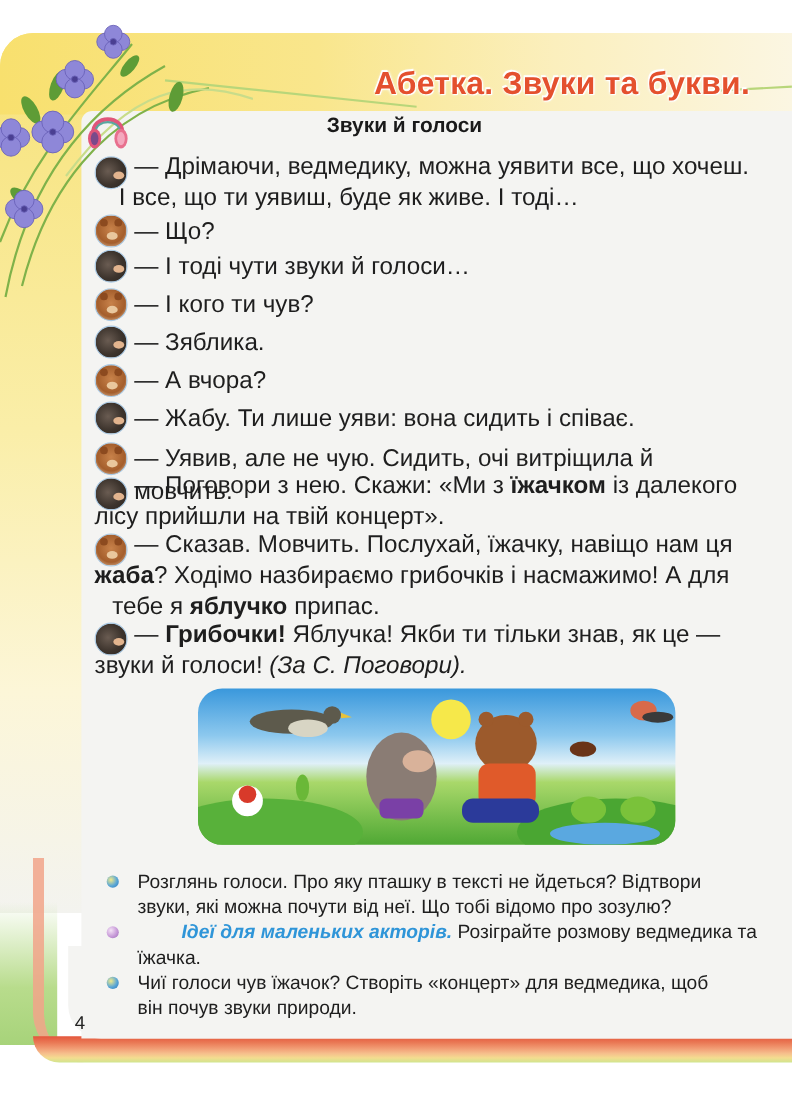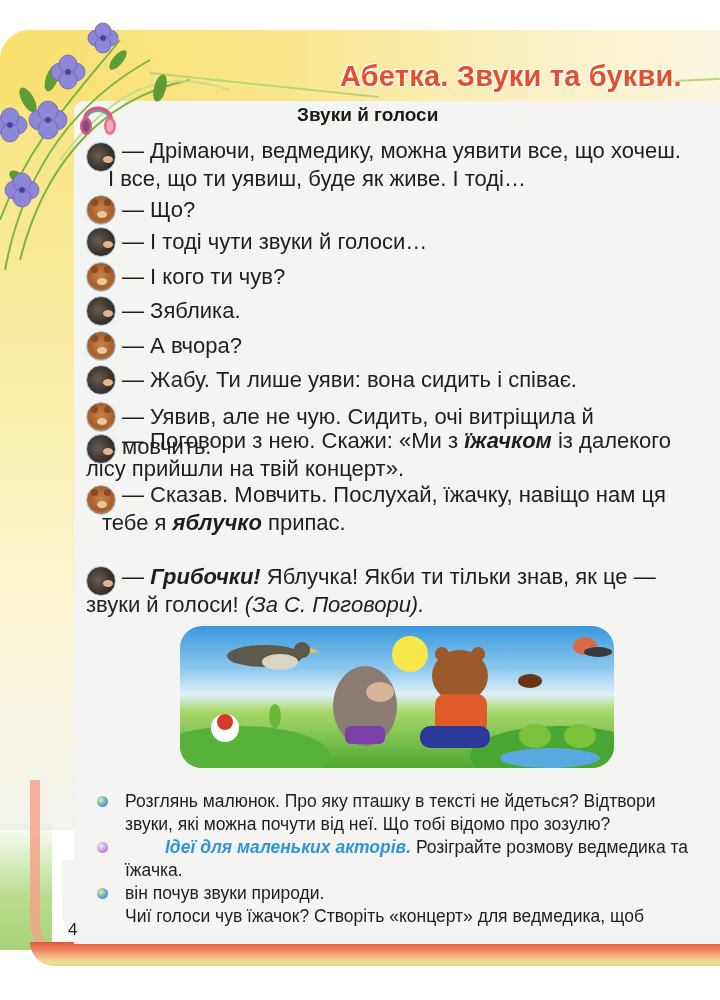--- a/index.html
+++ b/index.html
@@ -78,21 +78,21 @@
     border: 1.5px solid #a9c9e4; box-sizing: border-box; overflow: hidden;
   }
   .avatar.hedgehog { background: radial-gradient(circle at 40% 45%, #6a5c52 0%, #3d342d 55%, #2a241f 100%); }
   .avatar.bear { background: radial-gradient(circle at 50% 45%, #c8824a 0%, #a45e2c 60%, #ecd7bd 100%); }
   .avatar .snout {
     position: absolute; width: 10px; height: 7px; border-radius: 50%;
   }
   .avatar.hedgehog .snout { right: 2px; top: 13px; background: #e2b48e; }
   .avatar.bear .snout { left: 10px; top: 15px; background: #e9c79d; }
   .avatar .ear { position: absolute; width: 7px; height: 7px; border-radius: 50%; background: #8c4a1f; }
-  b.bold { font-weight: bold; font-style: italic; }
+  b.bold { font-weight: bold; }
   i.it { font-style: italic; }
   
   .illustration {
     position: absolute; left: 180px; top: 626px; width: 434px; height: 142px;
     border-radius: 22px; overflow: hidden;
     background: linear-gradient(180deg, #3a98dc 0%, #8cc8ee 30%, #dff0f8 48%, #a9d86a 60%, #4fa834 100%);
   }
   
   .tasks { position: absolute; left: 96px; top: 790px; width: 600px; }
   .task {
@@ -254,20 +254,21 @@
     <span class="txt"><span>— Поговори з нею. Скажи: «Ми з </span><b class="bold">їжачком</b><span> із далекого</span></span>
     <span class="cont" style="margin-left:0;padding-left:0;">лісу прийшли на твій концерт».</span>
   </div>
   <div class="line" style="top:344px;">
     <span class="avatar bear" style="top:5px;">
         <span class="ear" style="left:4px;top:3px;"></span>
         <span class="ear" style="right:4px;top:3px;"></span>
         <span class="snout"></span>
       </span>
     <span class="txt">— Сказав. Мовчить. Послухай, їжачку,  навіщо нам ця</span>
+    <span class="cont" style="margin-left:0;"><b class="bold">жаба</b><span>? Ходімо назбираємо грибочків і насмажимо! А для</span></span>
     <span class="cont" style="margin-left:16px;"><span>тебе я </span><b class="bold">яблучко</b><span> припас.</span></span>
   </div>
   <div class="line" style="top:426px;">
     <span class="avatar hedgehog" style="top:4px;">
         <span class="snout"></span>
       </span>
     <span class="txt"><span>— </span><b class="bold">Грибочки!</b><span> Яблучка! Якби ти тільки знав, як це —</span></span>
     <span class="cont" style="margin-left:0;"><span>звуки й голоси! </span><i class="it">(За С. Поговори).</i></span>
   </div>
 </div>
@@ -305,28 +306,28 @@
     <circle cx="45" cy="102" r="14" fill="#ffffff"></circle>
     <circle cx="45" cy="96" r="8" fill="#d83a2a"></circle>
 
     <ellipse cx="95" cy="90" rx="6" ry="12" fill="#6ab838"></ellipse>
   </svg>
 </div>
 
 <div class="tasks">
   <div class="task" style="top:0px;">
     <span class="bullet blue"></span>
-    <span class="txt">Розглянь малюнок. Про яку пташку в тексті не йдеться? Відтвори</span>
+    <span class="txt">Розглянь голоси. Про яку пташку в тексті не йдеться? Відтвори</span>
     <span class="txt">звуки, які можна почути від неї. Що тобі відомо про зозулю?</span>
   </div>
   <div class="task" style="top:46px;">
     <span class="bullet violet"></span>
     <span class="txt"><span class="accent">Ідеї для маленьких акторів.</span><span> Розіграйте розмову ведмедика та</span></span>
     <span class="txt">їжачка.</span>
   </div>
   <div class="task" style="top:92px;">
     <span class="bullet blue"></span>
+    <span class="txt">Чиї голоси чув їжачок? Створіть «концерт» для ведмедика, щоб</span>
     <span class="txt">він почув звуки природи.</span>
-    <span class="txt">Чиї голоси чув їжачок? Створіть «концерт» для ведмедика, щоб</span>
   </div>
 </div>
 
 <div class="page-number">4</div>
 
 </body></html>

